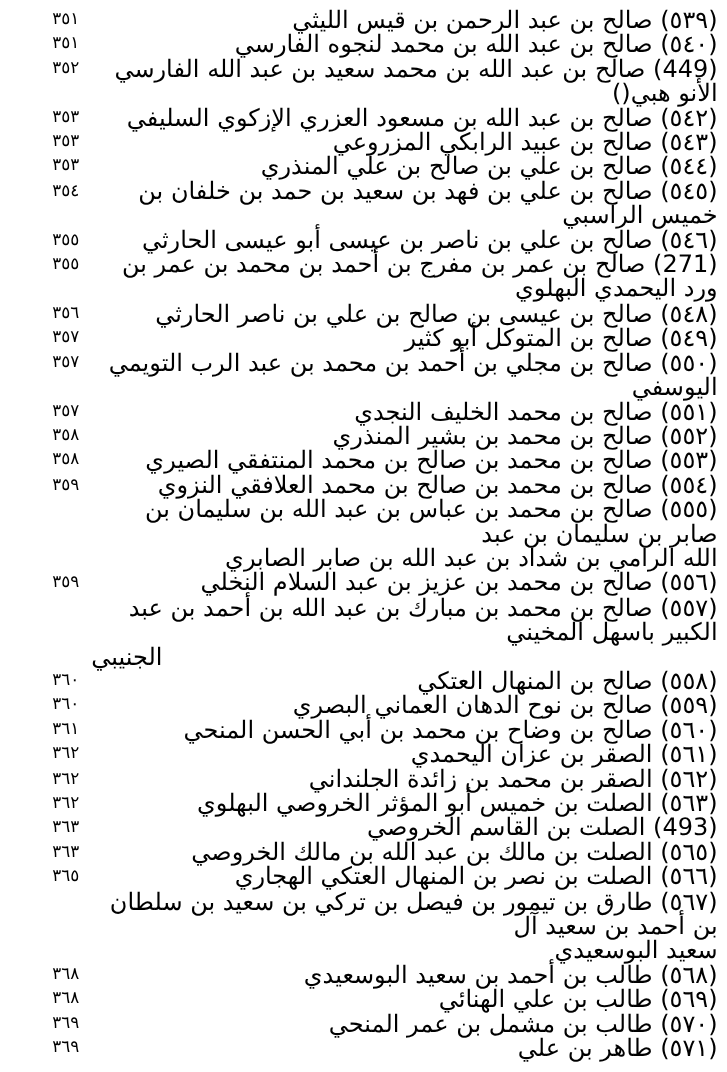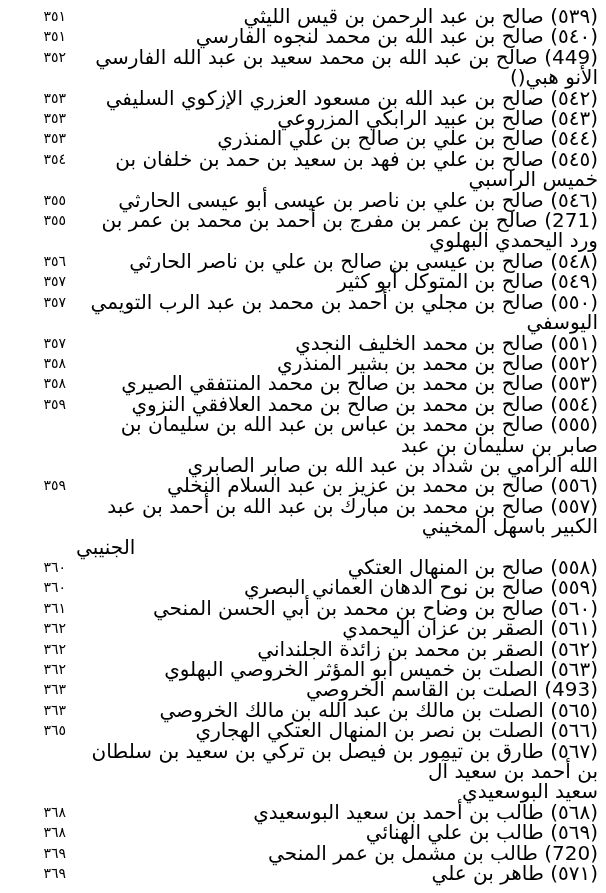--- a/index.html
+++ b/index.html
@@ -192,21 +192,21 @@
       </div>
       <div class="entry">
         <div class="text">(٥٦٨) طالب بن أحمد بن سعيد البوسعيدي</div>
         <div class="page-no">٣٦٨</div>
       </div>
       <div class="entry">
         <div class="text">(٥٦٩) طالب بن علي الهنائي</div>
         <div class="page-no">٣٦٨</div>
       </div>
       <div class="entry">
-        <div class="text">(720) طالب بن مشمل بن عمر المنحي</div>
+        <div class="text">(٥٧٠) طالب بن مشمل بن عمر المنحي</div>
         <div class="page-no">٣٦٩</div>
       </div>
       <div class="entry">
         <div class="text">(٥٧١) طاهر بن علي</div>
         <div class="page-no">٣٦٩</div>
       </div>
     </div>
 </div>
 
 </body></html>

